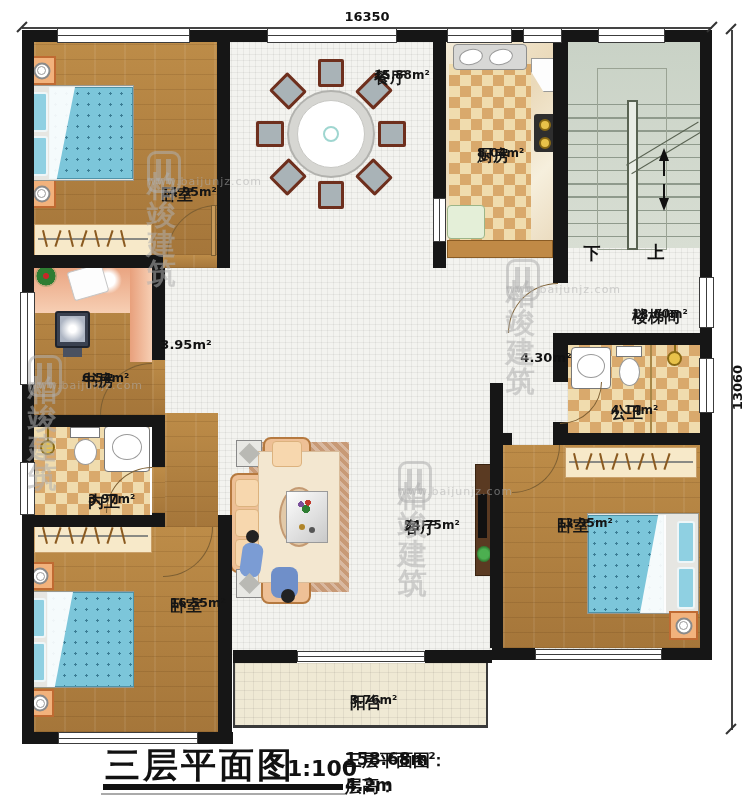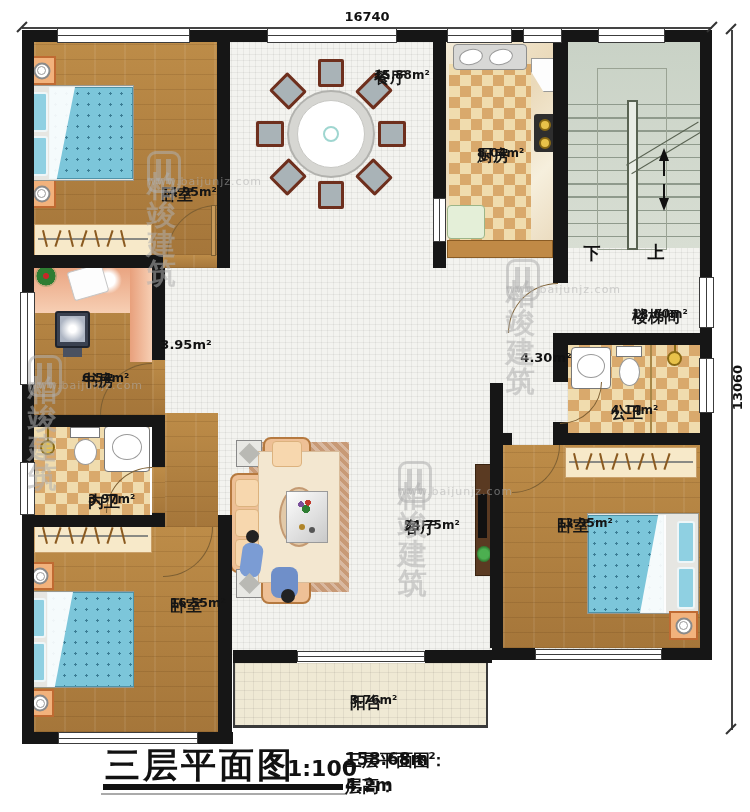--- a/index.html
+++ b/index.html
@@ -277,21 +277,21 @@
     <div class="wmlogo"></div>
     <div class="wmtxt">
         <span class="brand">柏竣建筑</span>
         <span class="url">www.baijunjz.com</span>
       </div>
   </div>
 
   <div class="dimline" style="left:22px;top:27px;width:690px;height:1.5px"></div>
   <div class="tick" style="left:15px;top:26px"></div>
   <div class="tick" style="left:705px;top:26px"></div>
-  <div class="dim" style="left:330px;top:9px;width:74px">16740</div>
+  <div class="dim" style="left:330px;top:9px;width:74px">16350</div>
   <div class="dimline" style="left:731px;top:30px;width:1.5px;height:700px"></div>
   <div class="tick" style="left:724px;top:28px"></div>
   <div class="tick" style="left:724px;top:728px"></div>
   <div class="dim" style="left:707px;top:380px;width:60px;transform:rotate(-90deg)">13060</div>
 
   <div class="tb" style="left:105px;top:742px;font-size:35px;font-weight:700;letter-spacing:3px">三层平面图</div>
   <div class="tb" style="left:103px;top:784px;width:240px;height:6px;background:#111"></div>
   <div class="tb" style="left:101px;top:793px;width:246px;height:2px;background:#aaa"></div>
   <div class="tb" style="left:287px;top:756px;font-size:22px;font-weight:600">1:100</div>
   <div class="tb" style="left:345px;top:749px;font-size:17px;font-weight:700">

